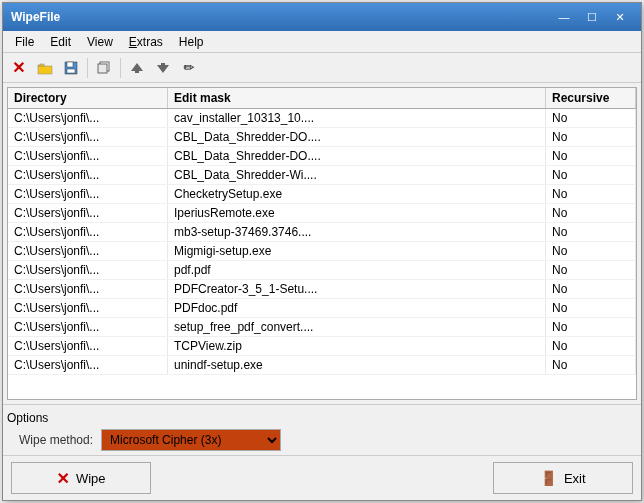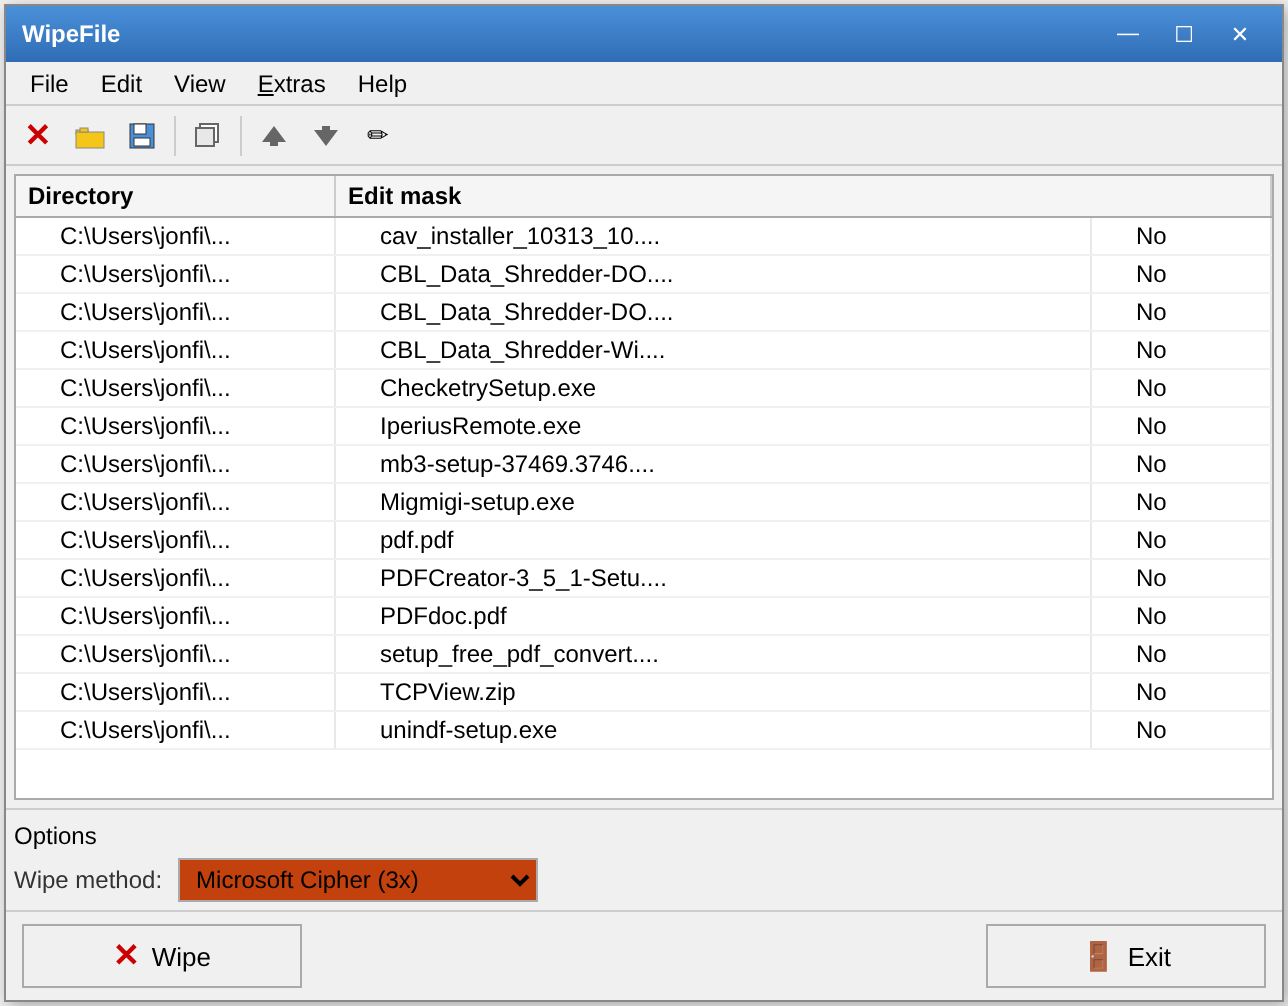--- a/index.html
+++ b/index.html
@@ -137,40 +137,41 @@
       flex: 1;
       overflow-y: scroll;
       overflow-x: hidden;
     }
     .file-row {
       display: flex;
       border-bottom: 1px solid #f0f0f0;
       cursor: default;
     }
     .cell {
-      padding: 2px 22px;
+      padding: 2px 6px;
       font-size: 12px;
       white-space: nowrap;
       overflow: hidden;
       text-overflow: ellipsis;
       border-right: 1px solid #e8e8e8;
     }
     .options-section {
       padding: 6px 4px 4px 4px;
       border-top: 1px solid #ccc;
     }
     .options-label {
       font-size: 12px;
       font-weight: 400;
       margin-bottom: 4px;
     }
     .options-row {
       display: flex;
       align-items: center;
       gap: 8px;
+      margin-left: 12px;
     }
     .options-row label {
       font-size: 12px;
       color: #333;
     }
     .wipe-method-select {
       width: 180px;
       height: 22px;
       font-size: 12px;
       border: 1px solid #aaa;
@@ -287,20 +288,21 @@
     </button>
     <button class="toolbar-btn" style="font-size:13px;">✏</button>
   </div>
 
   <div class="main-content">
 
     <div class="file-list-container">
       <div class="file-list-header">
         <div class="header-cell col-dir">Directory</div>
         <div class="header-cell col-mask">Edit mask</div>
+        <div class="header-cell col-recursive">Recursive</div>
       </div>
       <div class="file-list-body" id="file-list-body">
 
       <div class="file-row">
       <div class="cell col-dir">C:\Users\jonfi\...</div>
       <div class="cell col-mask">cav_installer_10313_10....</div>
       <div class="cell col-recursive">No</div>
     </div>
           <div class="file-row">
       <div class="cell col-dir">C:\Users\jonfi\...</div>

